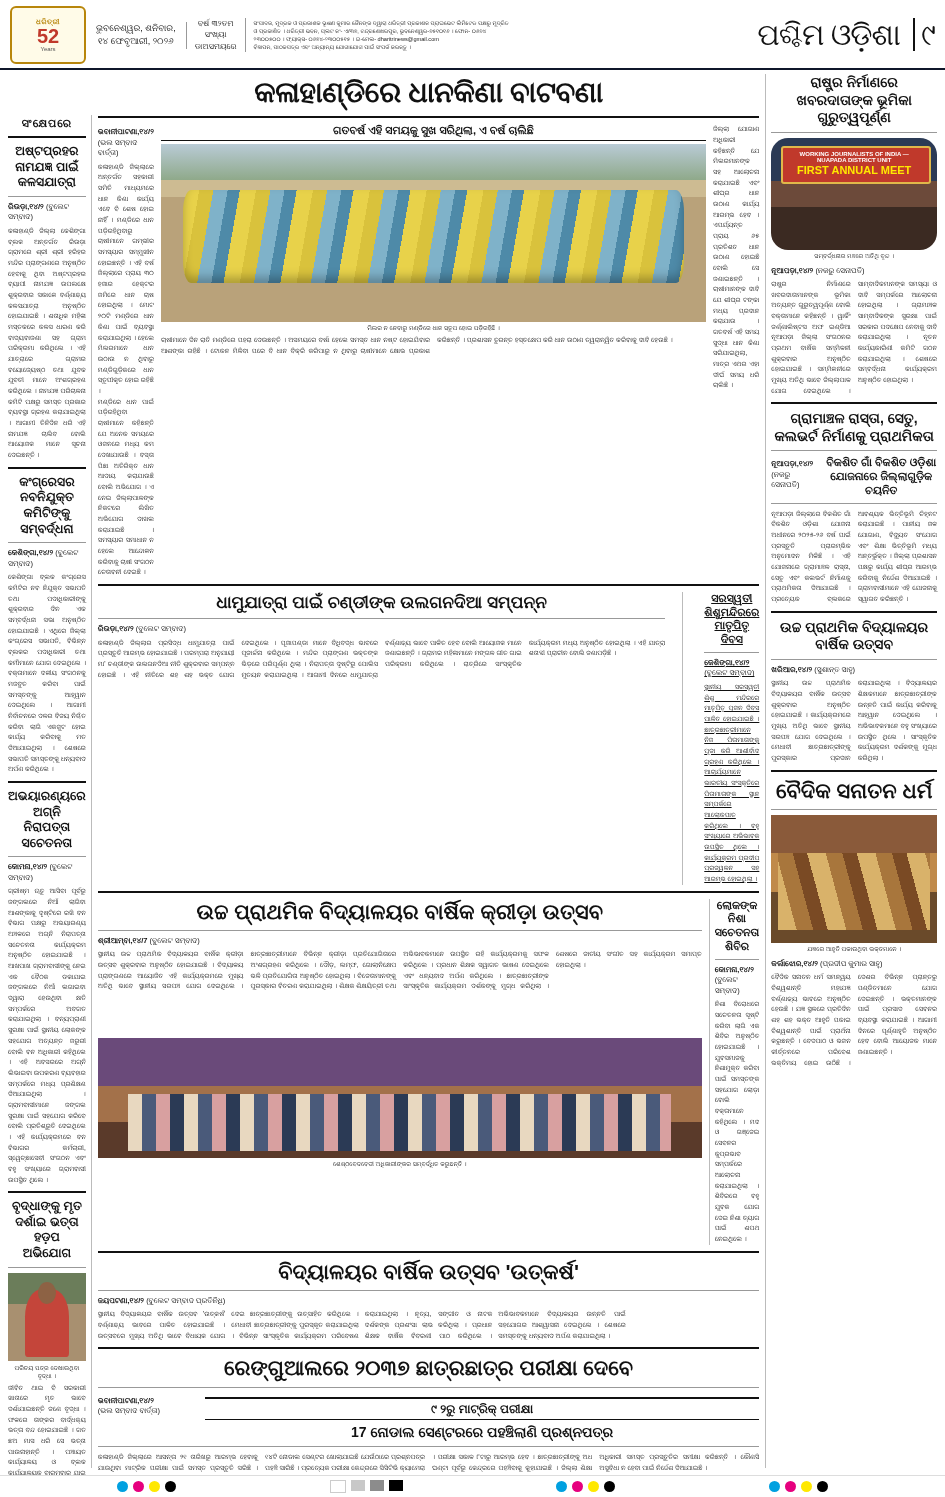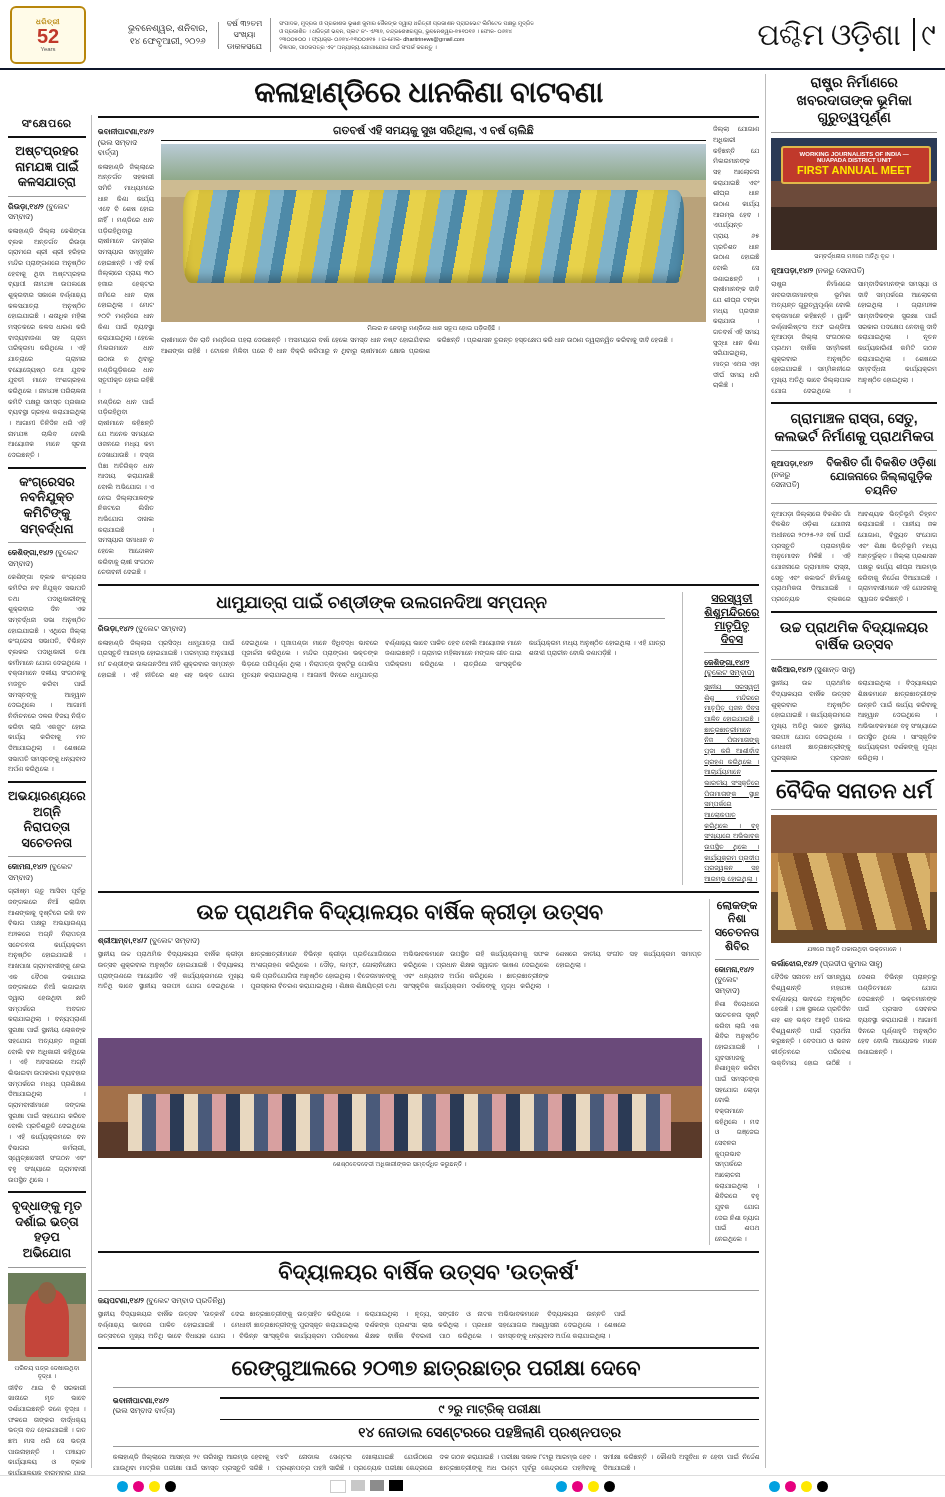--- a/index.html
+++ b/index.html
@@ -5,21 +5,21 @@
   html,body{margin:0;padding:0;background:#ffffff;}
   body{width:945px;height:1497px;font-family:"Liberation Sans",sans-serif;color:#111;}
   .page{width:945px;height:1497px;position:relative;overflow:hidden;background:#fff;padding:0;box-sizing:border-box;}
 
   
   .masthead{display:flex;align-items:center;padding:6px 10px 4px 10px;border-bottom:2px solid #0f172a;}
   .logo{width:72px;height:54px;border:2px solid #b8860b;border-radius:6px;display:flex;flex-direction:column;align-items:center;justify-content:center;background:#fffbe8;flex:0 0 auto;}
   .logo .lg1{font-size:7px;color:#b8860b;font-weight:bold;letter-spacing:.5px;}
   .logo .lg2{font-size:20px;font-weight:bold;color:#c0392b;line-height:1;}
   .logo .lg3{font-size:6px;color:#555;}
-  .mh-date{flex:0 0 auto;padding:0 10px;text-align:center;font-size:9px;line-height:1.5;color:#111;border-right:1px solid #999;margin-left:32px;}
+  .mh-date{flex:0 0 auto;padding:0 10px;text-align:center;font-size:9px;line-height:1.5;color:#111;border-right:1px solid #999;}
   .mh-box{flex:0 0 auto;padding:0 8px;text-align:center;font-size:8px;line-height:1.4;color:#111;border-right:1px solid #999;}
   .mh-strip{flex:1 1 auto;padding:0 8px;font-size:5.6px;line-height:1.45;color:#222;}
   .mh-title{flex:0 0 auto;font-size:30px;font-weight:normal;letter-spacing:-1px;padding-left:6px;white-space:nowrap;}
 
   
   .grid{display:flex;padding:4px 8px 0 8px;box-sizing:border-box;gap:6px;height:1398px;}
   .col{box-sizing:border-box;}
   .c1{width:150px;border-right:1px solid #bbb;padding-right:5px;margin-top:41px;}
   .cmid{flex:1 1 auto;display:flex;flex-direction:column;}
   .c4{width:243px;border-left:1px solid #bbb;padding-left:5px;}
@@ -49,21 +49,21 @@
 
   
   .photo{width:100%;position:relative;overflow:hidden;background:#ddd;}
   .ph-field{background:
      linear-gradient(#9fb7c9 0 18%, #cdbb92 18% 30%, #b9a27a 30% 100%);}
   .ph-field:after{content:"";position:absolute;left:4%;top:26%;width:92%;height:52%;
      background:repeating-linear-gradient(100deg,#e8d24a 0 16px,#d9c23c 16px 30px,#7fb2c9 30px 44px,#4e8aa8 44px 56px);
      border-radius:8px/22px;box-shadow:inset 0 -6px 10px rgba(0,0,0,.25);}
   .ph-field:before{content:"";position:absolute;left:0;top:0;width:100%;height:20%;
      background:linear-gradient(#b9cbd6,#8fa98a);}
-  .ph-meet{background:linear-gradient(#2b3a55 0 38%,#6c4a3a 38% 62%,#3b2a22 62% 100%);}
+  .ph-meet{background:linear-gradient(#2b3a55 0 38%,#6c4a3a 38% 62%,#3b2a22 62% 100%);border-radius:17px;}
   .ph-meet:after{content:"";position:absolute;left:6%;top:8%;width:88%;height:30%;background:#c0392b;border:2px solid #e0b84a;border-radius:3px;}
   .ph-stage{background:linear-gradient(#6a4a7a 0 40%,#a3714a 40% 70%,#5a3a2a 70% 100%);}
   .ph-stage:after{content:"";position:absolute;left:5%;bottom:6%;width:90%;height:48%;
      background:repeating-linear-gradient(90deg,#e8d8c0 0 14px,#4a5a7a 14px 28px,#d8a0a0 28px 42px,#2b3a55 42px 56px);}
   .ph-yagna{background:linear-gradient(#8a5a3a 0 30%,#c08a4a 30% 60%,#6a4a2a 60% 100%);}
   .ph-yagna:after{content:"";position:absolute;left:4%;top:30%;width:92%;height:60%;
      background:repeating-linear-gradient(75deg,#d9b26a 0 18px,#a8763c 18px 34px,#7a4a24 34px 48px);}
   .ph-woman{background:linear-gradient(#6b7d5a 0 35%,#a89070 35% 100%);}
   .ph-woman:after{content:"";position:absolute;left:22%;top:18%;width:56%;height:78%;background:#c4453a;border-radius:40% 40% 6% 6%;}
   .ph-woman:before{content:"";position:absolute;left:38%;top:10%;width:24%;height:26%;background:#8d6244;border-radius:50%;z-index:2;}
@@ -87,21 +87,21 @@
       <div class="lg2">52</div>
       <div class="lg3">Years</div>
     </div>
     <div class="mh-date">
       <div>ଭୁବନେଶ୍ୱର, ଶନିବାର,</div>
       <div>୧୪ ଫେବୃଆରୀ, ୨୦୨୬</div>
     </div>
     <div class="mh-box">
       <div>ବର୍ଷ ୩୨ତମ</div>
       <div>ସଂଖ୍ୟା</div>
-      <div>ଡାକଳସଯେ</div>
+      <div>ଡାଅସମୟରେ</div>
     </div>
     <div class="mh-strip">
       <div>ସଂପାଦକ, ମୁଦ୍ରକ ଓ ପ୍ରକାଶକ ଭୂଷଣ କୁମାର ଜୈନଙ୍କ ଦ୍ୱାରା ଧରିତ୍ରୀ ପ୍ରକାଶନ ପ୍ରାଇଭେଟ ଲିମିଟେଡ ପକ୍ଷରୁ ମୁଦ୍ରିତ</div>
       <div>ଓ ପ୍ରକାଶିତ । ଧରିତ୍ରୀ ଭବନ, ପ୍ଲଟ ନଂ- ଏ/୩୭, ଚନ୍ଦ୍ରଶେଖରପୁର, ଭୁବନେଶ୍ୱର-୭୫୧୦୧୬ । ଫୋନ- ୦୬୭୪</div>
       <div>୨୩୦୦୫୦୦ । ଫ୍ୟାକ୍ସ- ୦୬୭୪-୨୩୦୦୫୧୫ । ଇ-ମେଲ- dharitrinews@gmail.com</div>
       <div>ବିଜ୍ଞାପନ, ପାଠକପତ୍ର ଏବଂ ଅନ୍ୟାନ୍ୟ ଯୋଗାଯୋଗ ପାଇଁ ସଂପର୍କ କରନ୍ତୁ ।</div>
     </div>
     <div class="mh-title">
       <span>ପଶ୍ଚିମ ଓଡ଼ିଶା</span>
       <span style="padding-left:6px;border-left:2px solid #111;margin-left:6px;">୯</span>
@@ -245,34 +245,34 @@
           <span>ଜୟପଟଣା,୧୪/୨</span>
           <span class="b2">(ବୁଲେଟ ସମ୍ବାଦ ପ୍ରତିନିଧି)</span>
         </div>
         <div class="body cols5">
           <span>ସ୍ଥାନୀୟ ବିଦ୍ୟାଳୟର ବାର୍ଷିକ ଉତ୍ସବ 'ଉତ୍କର୍ଷ' ବର୍ଣ୍ଣାଢ୍ୟ ଭାବରେ ପାଳିତ ହୋଇଯାଇଛି । ଉତ୍ସବରେ ମୁଖ୍ୟ ଅତିଥି ଭାବେ ବିଧାୟକ ଯୋଗ ଦେଇ ଛାତ୍ରଛାତ୍ରୀଙ୍କୁ ଉତ୍ସାହିତ କରିଥିଲେ । ମେଧାବୀ ଛାତ୍ରଛାତ୍ରୀଙ୍କୁ ପୁରସ୍କୃତ କରାଯାଇଥିଲା । ବିଭିନ୍ନ ସାଂସ୍କୃତିକ କାର୍ଯ୍ୟକ୍ରମ ପରିବେଷଣ କରାଯାଇଥିଲା । ନୃତ୍ୟ, ସଙ୍ଗୀତ ଓ ନାଟକ ଦର୍ଶକଙ୍କ ପ୍ରଶଂସା ଲାଭ କରିଥିଲା । ପ୍ରଧାନ ଶିକ୍ଷକ ବାର୍ଷିକ ବିବରଣୀ ପାଠ କରିଥିଲେ । ଅଭିଭାବକମାନେ ବିଦ୍ୟାଳୟର ଉନ୍ନତି ପାଇଁ ସହଯୋଗର ଆଶ୍ୱାସନା ଦେଇଥିଲେ । ଶେଷରେ ସମସ୍ତଙ୍କୁ ଧନ୍ୟବାଦ ଅର୍ପଣ କରାଯାଇଥିଲା ।</span>
         </div>
       </div>
 
       <div class="rule2"></div>
 
-      <div style="display:flex;gap:7px;margin-left:15px;">
+      <div style="display:flex;gap:7px;">
         <div style="flex:1 1 auto;">
           <div class="hl hl-xl">ରେଙ୍ଗୁଆଲରେ ୨୦୩୭ ଛାତ୍ରଛାତ୍ର ପରୀକ୍ଷା ଦେବେ</div>
           <div class="rule"></div>
           <div style="display:flex;gap:7px;">
             <div style="width:100px;">
               <div class="byline">
                 <span>ଭବାନୀପାଟଣା,୧୪/୨</span><br>
                 <span class="b2">(ଭଲ ସମ୍ବାଦ ବାର୍ତ୍ତା)</span>
               </div>
             </div>
             <div style="flex:1 1 auto;">
               <div class="boxhead">୯ ୨ରୁ ମାଟ୍ରିକ୍ ପରୀକ୍ଷା</div>
-              <div class="hl hl-md">୧୪ ନୋଡାଲ ସେଣ୍ଟରରେ ପହଞ୍ଚିଲାଣି ପ୍ରଶ୍ନପତ୍ର</div>
+              <div class="hl hl-md">17 ନୋଡାଲ ସେଣ୍ଟରରେ ପହଞ୍ଚିଲାଣି ପ୍ରଶ୍ନପତ୍ର</div>
             </div>
           </div>
           <div class="rule"></div>
           <div class="body cols4">
             <span>କଳାହାଣ୍ଡି ଜିଲ୍ଲାରେ ଆସନ୍ତା ୨୧ ତାରିଖରୁ ଆରମ୍ଭ ହେବାକୁ ଯାଉଥିବା ମାଟ୍ରିକ ପରୀକ୍ଷା ପାଇଁ ସମସ୍ତ ପ୍ରସ୍ତୁତି ସରିଛି । ମୋଟ ୨୦୩୭ ଛାତ୍ରଛାତ୍ରୀ ଏହି ପରୀକ୍ଷାରେ ବସିବେ । ଜିଲ୍ଲାରେ ୧୪ଟି ନୋଡାଲ ସେଣ୍ଟର ଖୋଲାଯାଇଛି ଯେଉଁଠାରେ ପ୍ରଶ୍ନପତ୍ର ପହଞ୍ଚି ସାରିଛି । ପ୍ରତ୍ୟେକ ପରୀକ୍ଷା କେନ୍ଦ୍ରରେ ସିସିଟିଭି କ୍ୟାମେରା ଲଗାଯାଇଛି । ନକଲ ରୋକିବା ପାଇଁ ଉଡ଼ାଣ ଦଳ ଗଠନ କରାଯାଇଛି । ପରୀକ୍ଷା ସକାଳ ୮ଟାରୁ ଆରମ୍ଭ ହେବ । ଛାତ୍ରଛାତ୍ରୀଙ୍କୁ ଅଧ ଘଣ୍ଟା ପୂର୍ବରୁ କେନ୍ଦ୍ରରେ ପହଞ୍ଚିବାକୁ କୁହାଯାଇଛି । ଜିଲ୍ଲା ଶିକ୍ଷା ଅଧିକାରୀ ସମସ୍ତ ପ୍ରସ୍ତୁତିର ସମୀକ୍ଷା କରିଛନ୍ତି । କୌଣସି ଅସୁବିଧା ନ ହେବା ପାଇଁ ନିର୍ଦ୍ଦେଶ ଦିଆଯାଇଛି ।</span>
           </div>
         </div>
       </div>
 
     </div>

